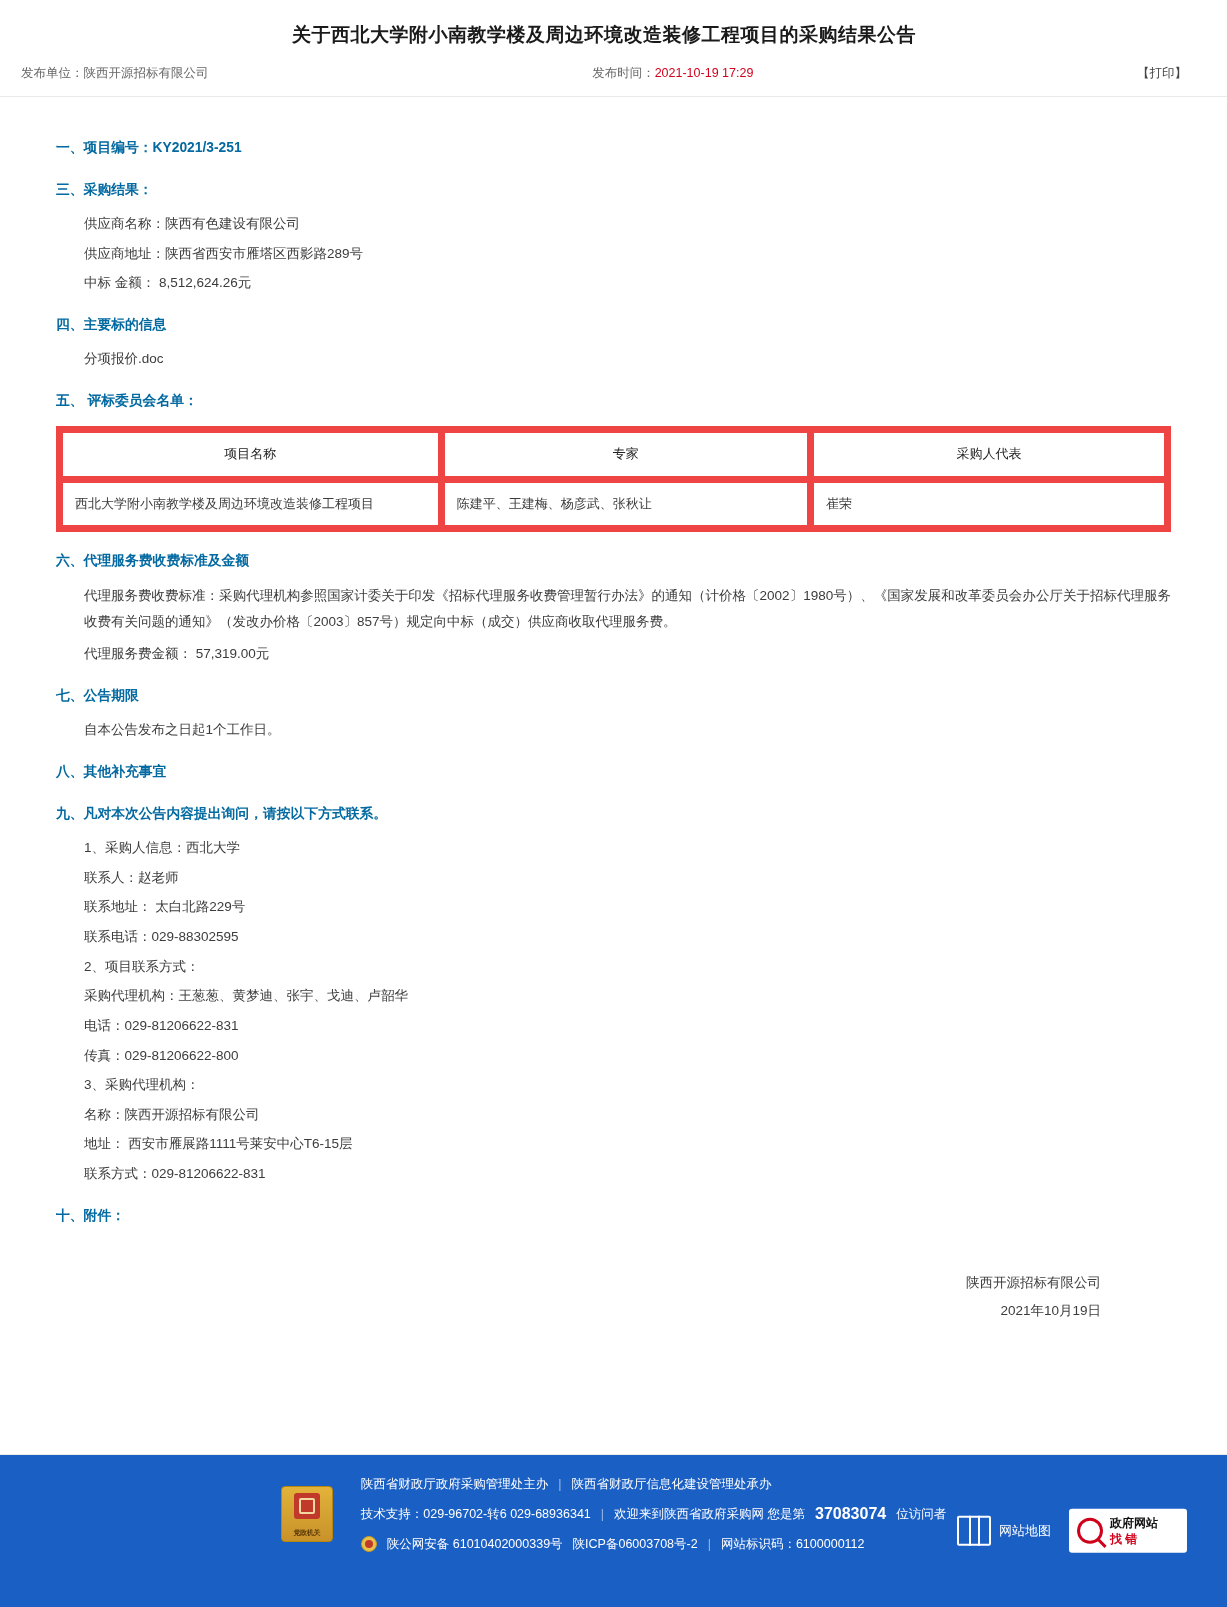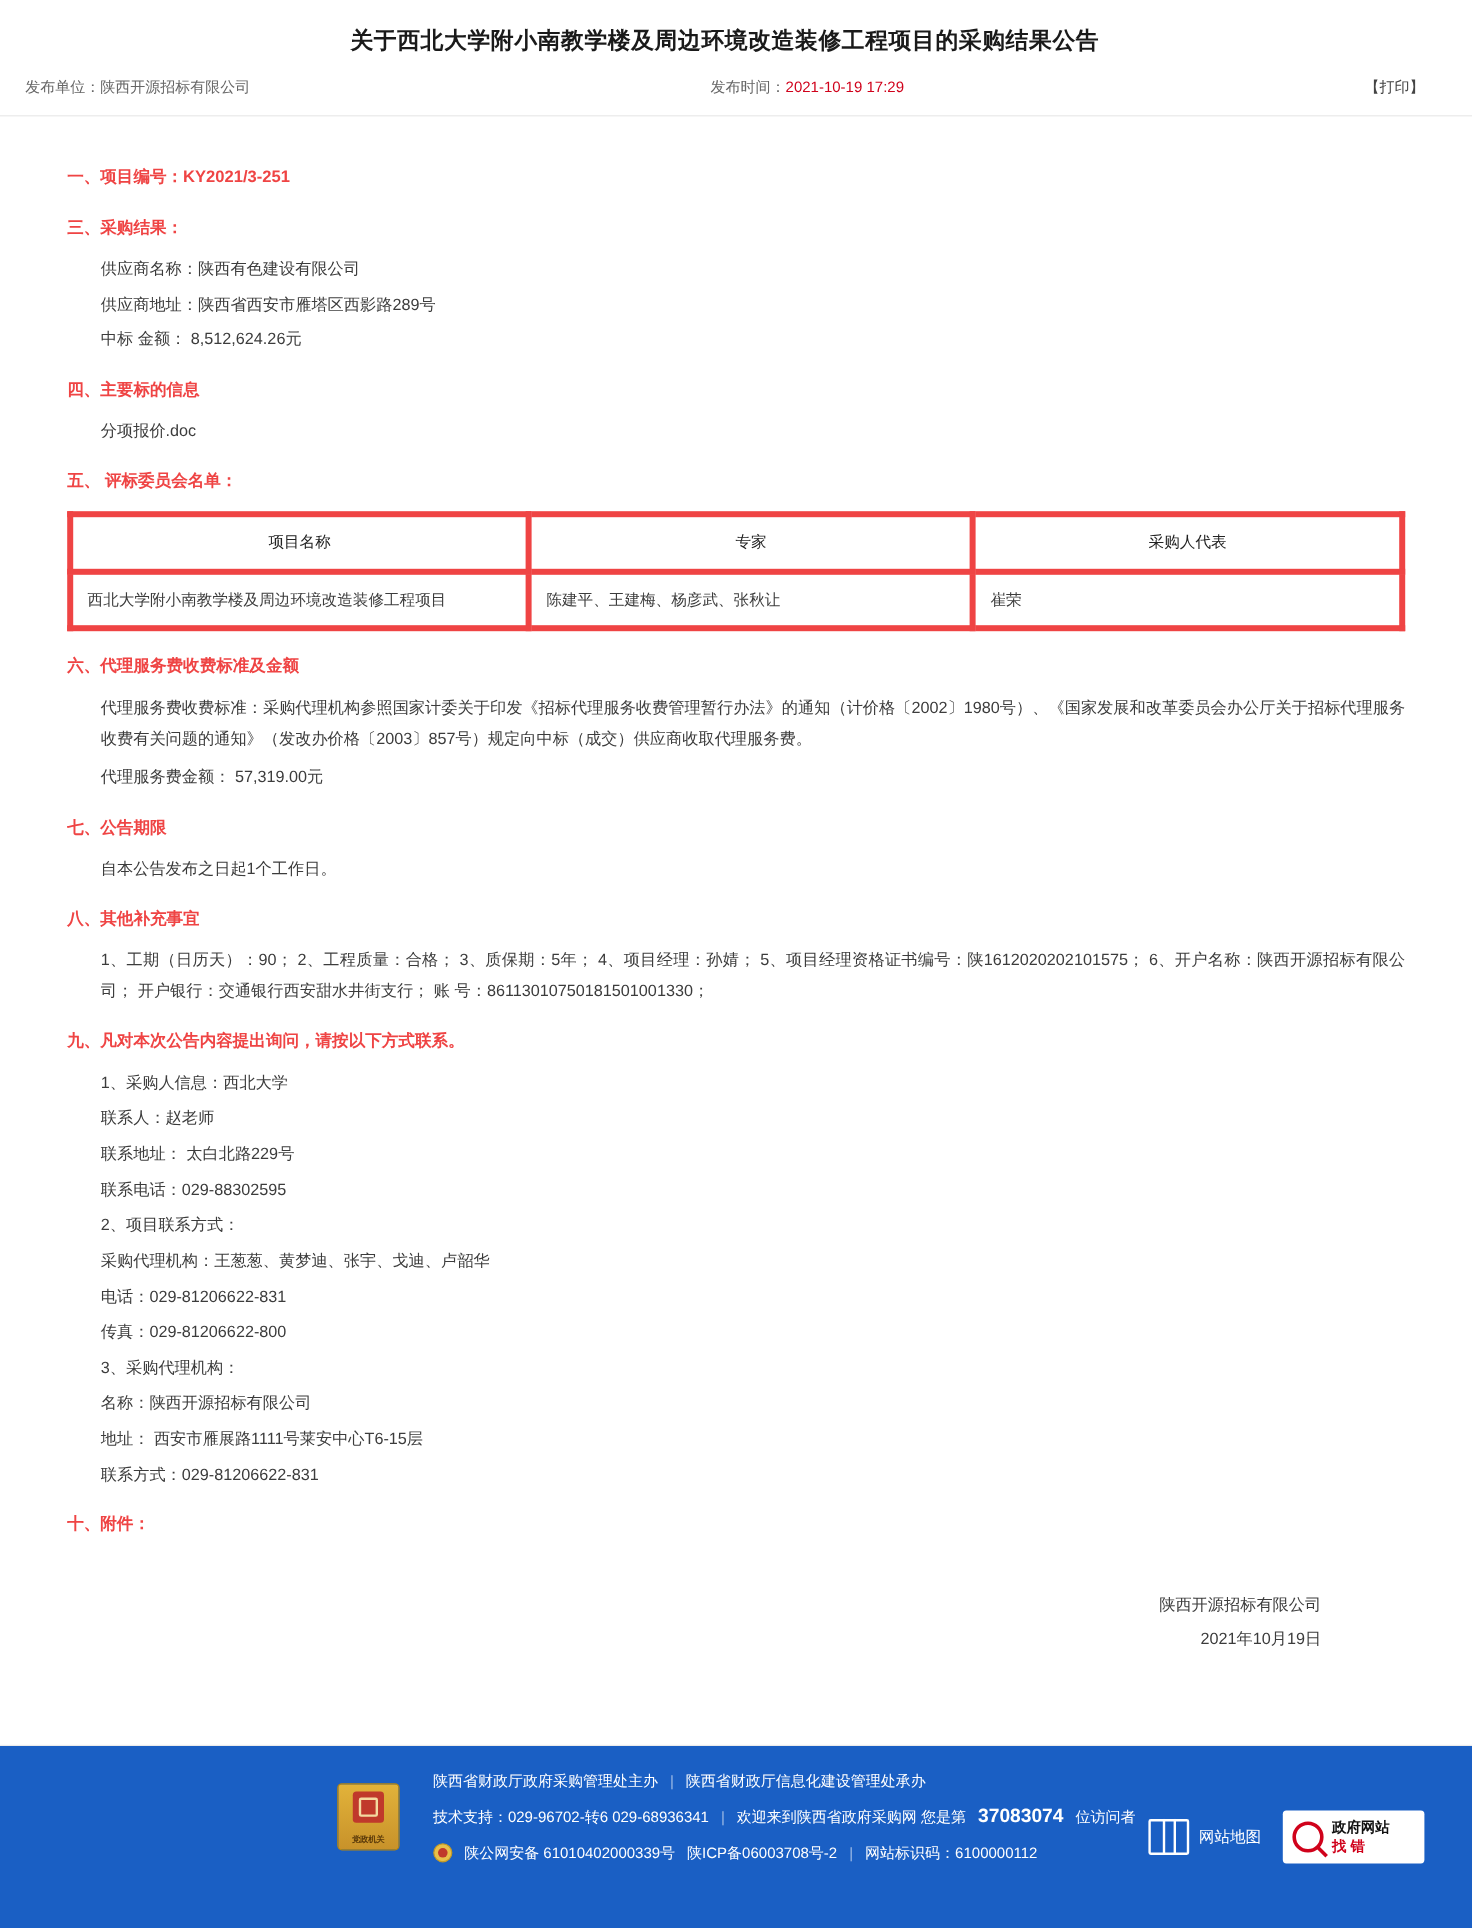--- a/index.html
+++ b/index.html
@@ -47,21 +47,21 @@
   .content {
     flex: 1 0 auto;
     padding: 34px 56px 40px 56px;
     font-size: 13.5px;
     color: #333;
     line-height: 1.9;
     border-bottom: 1px solid #ececec;
   }
   .sec-title {
     font-weight: bold;
-    color: #ef4444;
+    color: #0369a1;
     margin: 16px 0 8px 0;
     font-size: 13.8px;
   }
   .sec-title:first-child { margin-top: 0; }
   .sec-title.first { margin-top: 4px; }
   .line { margin: 4px 0 4px 0; padding-left: 28px; color: #3c3c3c; }
   .para {
     margin: 6px 0;
     padding-left: 28px;
     text-align: justify;
@@ -69,21 +69,21 @@
     color: #3c3c3c;
   }
   
   table.expert {
     width: 100%;
     border-collapse: collapse;
     margin: 12px 0 14px 0;
     font-size: 13px;
   }
   table.expert th, table.expert td {
-    border: 5px solid #ef4444;
+    border: 7px solid #ef4444;
     padding: 9px 12px;
     color: #3c3c3c;
   }
   table.expert th {
     text-align: center;
     font-weight: normal;
     color: #222;
     background: #fff;
   }
   table.expert td { text-align: left; }
@@ -262,21 +262,20 @@
     </table>
 
     <div class="sec-title">六、代理服务费收费标准及金额</div>
     <div class="para">代理服务费收费标准：采购代理机构参照国家计委关于印发《招标代理服务收费管理暂行办法》的通知（计价格〔2002〕1980号）、《国家发展和改革委员会办公厅关于招标代理服务收费有关问题的通知》（发改办价格〔2003〕857号）规定向中标（成交）供应商收取代理服务费。</div>
     <div class="line">代理服务费金额：  57,319.00元</div>
 
     <div class="sec-title">七、公告期限</div>
     <div class="line">自本公告发布之日起1个工作日。</div>
 
     <div class="sec-title">八、其他补充事宜</div>
-    <div class="para">1、工期（日历天）：90；  2、工程质量：合格；  3、质保期：5年；  4、项目经理：孙婧；  5、项目经理资格证书编号：陕1612020202101575；  6、开户名称：陕西开源招标有限公司；  开户银行：交通银行西安甜水井街支行；  账 号：86113010750181501001330；</div>
 
     <div class="sec-title">九、凡对本次公告内容提出询问，请按以下方式联系。</div>
     <div class="line">1、采购人信息：西北大学</div>
     <div class="line">联系人：赵老师</div>
     <div class="line">联系地址：  太白北路229号</div>
     <div class="line">联系电话：029-88302595</div>
     <div class="line">2、项目联系方式：</div>
     <div class="line">采购代理机构：王葱葱、黄梦迪、张宇、戈迪、卢韶华</div>
     <div class="line">电话：029-81206622-831</div>
     <div class="line">传真：029-81206622-800</div>

